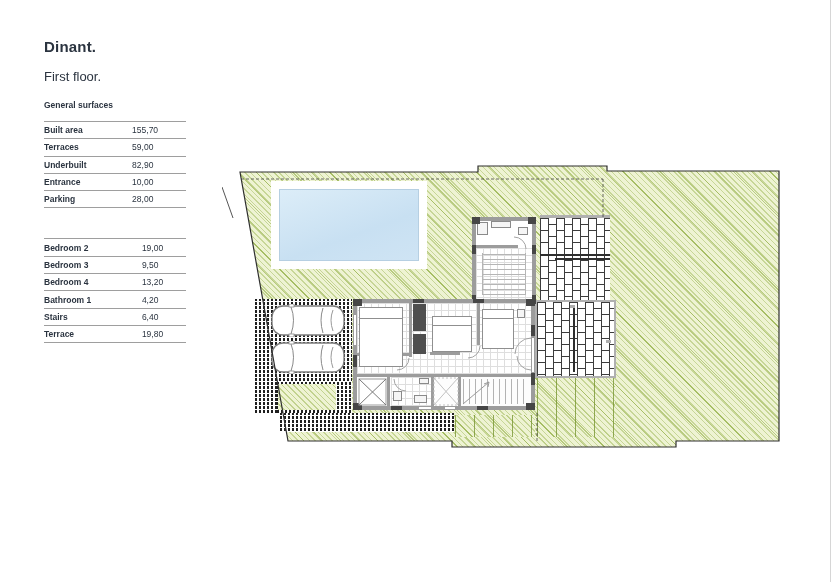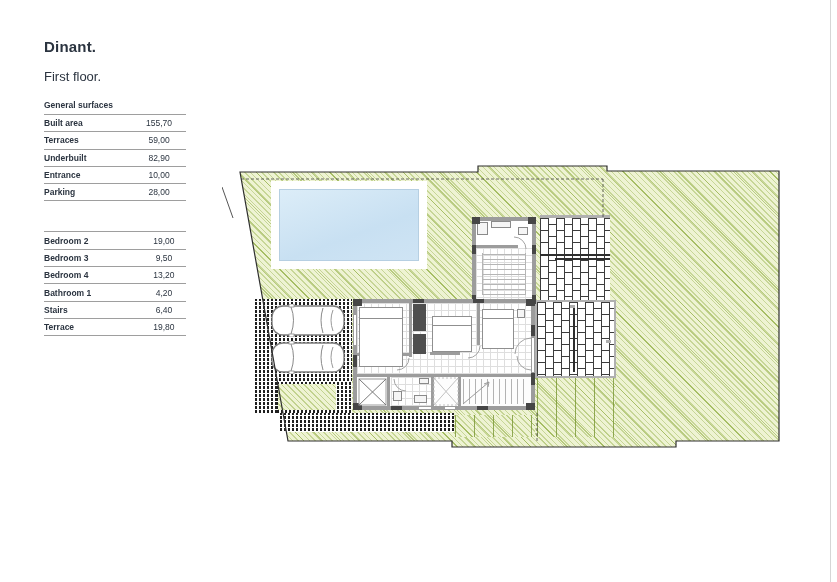--- a/index.html
+++ b/index.html
@@ -9,22 +9,22 @@
   }
   
   .panel{position:absolute;left:44px;top:38px;width:142px;}
   .doc-title{font-size:15px;font-weight:bold;letter-spacing:.2px;}
   .doc-subtitle{font-size:13px;margin-top:14px;}
   .tbl-heading{font-size:8.5px;font-weight:bold;margin-top:16px;}
   table.surf{border-collapse:collapse;width:142px;font-size:8.5px;}
   table.surf td{border-top:1px solid #9e9e9e;border-bottom:1px solid #9e9e9e;
     height:16.3px;padding:0;}
   td.lbl{font-weight:bold;padding-left:8px;}
-  td.val{text-align:center;padding-right:5px;}
-  .tbl1{margin-top:4px;}
+  td.val{text-align:left;padding-right:5px;}
+  .tbl1{margin-top:11px;}
   .tbl2{margin-top:30px;}
   
   #plan{position:absolute;left:222px;top:165px;width:558px;height:285px;}
   #plan *{position:absolute;box-sizing:border-box;}
   .garden{
     left:0;top:0;width:558px;height:285px;
     background-color:#eef3d3;
     background-image:
       repeating-linear-gradient(45deg, rgba(140,170,60,.40) 0 1px, transparent 1px 4px),
       repeating-linear-gradient(45deg, transparent 0 12px, rgba(140,170,60,.55) 12px 13px);

